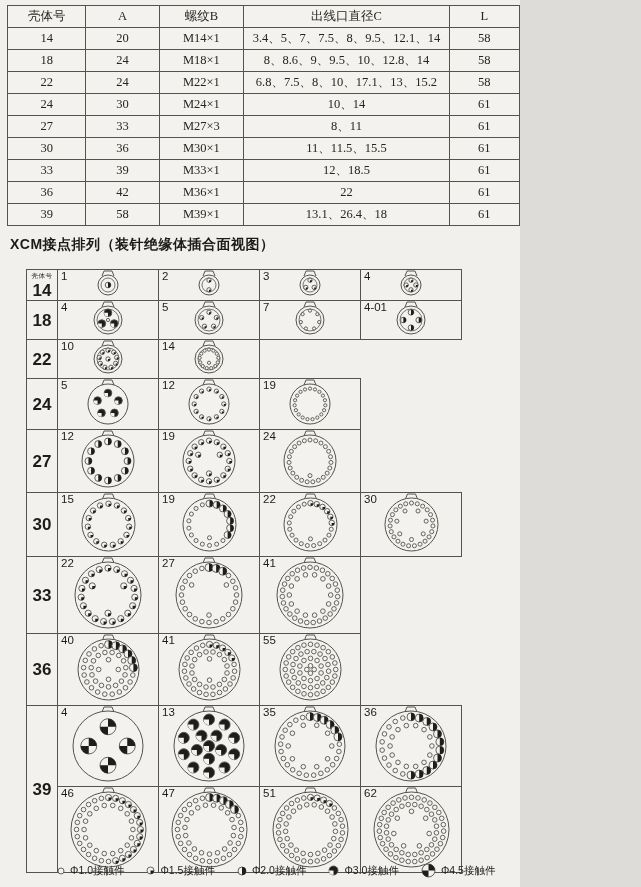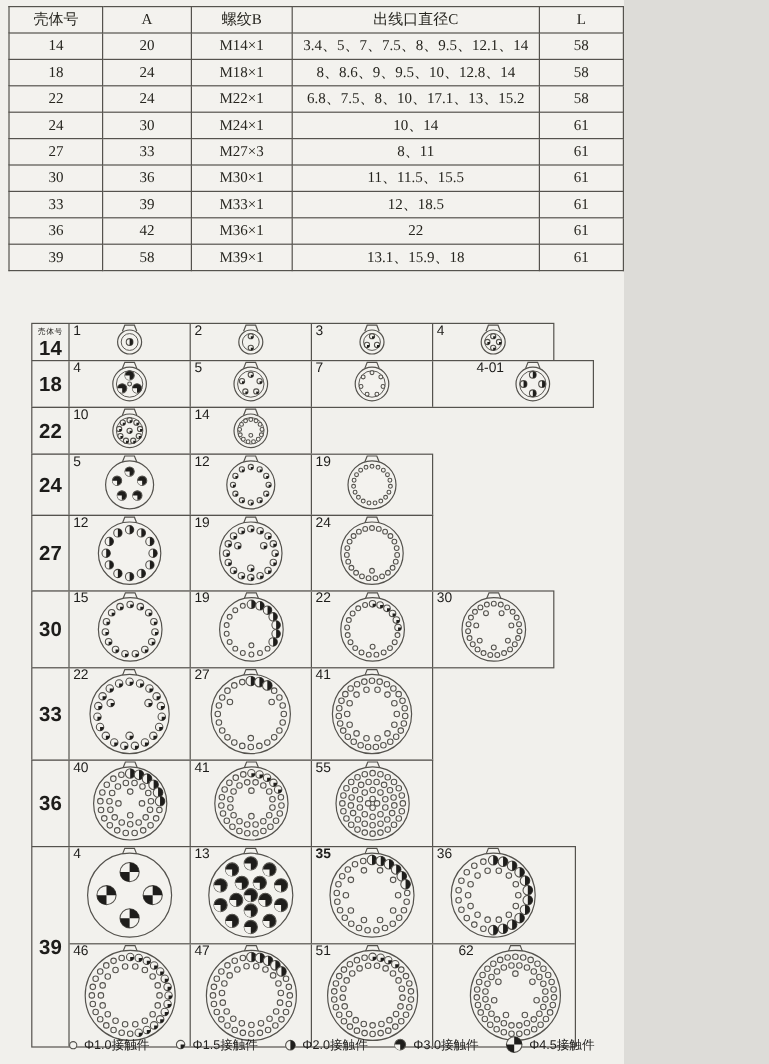--- a/index.html
+++ b/index.html
@@ -102,26 +102,27 @@
           <td class="c0">36</td>
           <td class="c1">42</td>
           <td class="c2">M36×1</td>
           <td class="c3">22</td>
           <td class="c4">61</td>
         </tr>
         <tr>
           <td class="c0">39</td>
           <td class="c1">58</td>
           <td class="c2">M39×1</td>
-          <td class="c3">13.1、15.9、18</td>
+          <td class="c3">13.1、26.4、18</td>
           <td class="c4">61</td>
         </tr>
       </tbody>
   </table>
 
+  <div class="sec-title">XCM接点排列（装针绝缘体插合面视图）</div>
 
   <div class="grid">
       <div class="g-row">
         <div class="g-shell" style="height: 30px;">
           <span class="tiny">壳体号</span>
           <span class="big">14</span>
         </div>
         <div class="g-cells">
           <div class="g-cell" style="height: 30px;">
             <span class="g-num">1</span>
@@ -223,21 +224,21 @@
               <circle cx="22" cy="20" r="11" fill="none" stroke="#55534e" stroke-width="0.8"></circle>
               <circle cx="22" cy="10.61" r="1.6099999999999999" fill="#f3f2ee" stroke="#55534e" stroke-width="0.9"></circle>
               <circle cx="29.3413976203748" cy="14.145430760546493" r="1.6099999999999999" fill="#f3f2ee" stroke="#55534e" stroke-width="0.9"></circle>
               <circle cx="31.154573095387324" cy="22.089471569849792" r="1.6099999999999999" fill="#f3f2ee" stroke="#55534e" stroke-width="0.9"></circle>
               <circle cx="26.074168310313873" cy="28.460097669603716" r="1.6099999999999999" fill="#f3f2ee" stroke="#55534e" stroke-width="0.9"></circle>
               <circle cx="17.925831689686127" cy="28.460097669603716" r="1.6099999999999999" fill="#f3f2ee" stroke="#55534e" stroke-width="0.9"></circle>
               <circle cx="12.845426904612676" cy="22.089471569849792" r="1.6099999999999999" fill="#f3f2ee" stroke="#55534e" stroke-width="0.9"></circle>
               <circle cx="14.658602379625199" cy="14.145430760546493" r="1.6099999999999999" fill="#f3f2ee" stroke="#55534e" stroke-width="0.9"></circle>
             </svg>
           </div>
-          <div class="g-cell" style="height: 38px; margin-left: 33px;">
+          <div class="g-cell" style="height: 38px;">
             <span class="g-num">4-01</span>
             <svg width="44" height="40">
               <path d="M 16 7 L 18 2 L 26 2 L 28 7" fill="#f3f2ee" stroke="#55534e" stroke-width="1"></path>
               <circle cx="22" cy="20" r="14" fill="#f3f2ee" stroke="#55534e" stroke-width="1"></circle>
               <circle cx="22" cy="20" r="11" fill="none" stroke="#55534e" stroke-width="0.8"></circle>
               <circle cx="22" cy="12.299999999999999" r="2.8" fill="#f3f2ee" stroke="#55534e" stroke-width="0.9"></circle>
               <path d="M 22 12.299999999999999 L 22 9.5 A 2.8 2.8 0 0 1 22 15.099999999999998 Z" fill="#1e1d1b"></path>
               <circle cx="29.700000000000003" cy="20" r="2.8" fill="#f3f2ee" stroke="#55534e" stroke-width="0.9"></circle>
               <path d="M 29.700000000000003 20 L 29.700000000000003 17.2 A 2.8 2.8 0 0 1 29.700000000000003 22.8 Z" fill="#1e1d1b"></path>
               <circle cx="22" cy="27.700000000000003" r="2.8" fill="#f3f2ee" stroke="#55534e" stroke-width="0.9"></circle>
@@ -1025,21 +1026,21 @@
                   <circle cx="43" cy="53.75" r="5.5" fill="#1e1d1b" stroke="#55534e" stroke-width="0.9"></circle>
                   <path d="M 43 53.75 L 43 59.25 A 5.5 5.5 0 0 1 37.5 53.75 Z" fill="#f3f2ee"></path>
                   <circle cx="30.87402941723679" cy="44.939966678280584" r="5.5" fill="#1e1d1b" stroke="#55534e" stroke-width="0.9"></circle>
                   <path d="M 30.87402941723679 44.939966678280584 L 30.87402941723679 50.439966678280584 A 5.5 5.5 0 0 1 25.37402941723679 44.939966678280584 Z" fill="#f3f2ee"></path>
                   <circle cx="35.505738033270966" cy="30.685033321719423" r="5.5" fill="#1e1d1b" stroke="#55534e" stroke-width="0.9"></circle>
                   <path d="M 35.505738033270966 30.685033321719423 L 35.505738033270966 36.18503332171942 A 5.5 5.5 0 0 1 30.005738033270966 30.685033321719423 Z" fill="#f3f2ee"></path>
                   <circle cx="43" cy="41" r="5.5" fill="#1e1d1b" stroke="#55534e" stroke-width="0.9"></circle>
                   <path d="M 43 41 L 43 46.5 A 5.5 5.5 0 0 1 37.5 41 Z" fill="#f3f2ee"></path>
                 </svg>
               </div>
-              <div class="g-cell" style="height: 80px; font-weight: bold;">
+              <div class="g-cell" style="height: 80px;">
                 <span class="g-num">35</span>
                 <svg width="86" height="82">
                   <path d="M 37 7 L 39 2 L 47 2 L 49 7" fill="#f3f2ee" stroke="#55534e" stroke-width="1"></path>
                   <circle cx="43" cy="41" r="35" fill="#f3f2ee" stroke="#55534e" stroke-width="1"></circle>
                   <circle cx="43" cy="11.591428571428573" r="4" fill="#f3f2ee" stroke="#55534e" stroke-width="0.9"></circle>
                   <path d="M 43 11.591428571428573 L 43 7.5914285714285725 A 4 4 0 0 1 43 15.591428571428573 Z" fill="#1e1d1b"></path>
                   <circle cx="50.313614310251" cy="12.515352921437145" r="4" fill="#f3f2ee" stroke="#55534e" stroke-width="0.9"></circle>
                   <path d="M 50.313614310251 12.515352921437145 L 50.313614310251 8.515352921437145 A 4 4 0 0 1 50.313614310251 16.515352921437145 Z" fill="#1e1d1b"></path>
                   <circle cx="57.16768733579701" cy="15.229072406595751" r="4" fill="#f3f2ee" stroke="#55534e" stroke-width="0.9"></circle>
                   <path d="M 57.16768733579701 15.229072406595751 L 57.16768733579701 11.229072406595751 A 4 4 0 0 1 57.16768733579701 19.22907240659575 Z" fill="#1e1d1b"></path>
@@ -1320,21 +1321,21 @@
                   <circle cx="25.97337547463425" cy="59.07196343367769" r="2.3" fill="#f3f2ee" stroke="#55534e" stroke-width="0.9"></circle>
                   <circle cx="22.250971816949896" cy="52.62457117228817" r="2.3" fill="#f3f2ee" stroke="#55534e" stroke-width="0.9"></circle>
                   <circle cx="20.594346340009242" cy="45.36642071971978" r="2.3" fill="#f3f2ee" stroke="#55534e" stroke-width="0.9"></circle>
                   <circle cx="21.15069748741964" cy="37.942430595551855" r="2.3" fill="#f3f2ee" stroke="#55534e" stroke-width="0.9"></circle>
                   <circle cx="23.870591018226882" cy="31.012254901960777" r="2.3" fill="#f3f2ee" stroke="#55534e" stroke-width="0.9"></circle>
                   <circle cx="28.512352456162564" cy="25.191670161897232" r="2.3" fill="#f3f2ee" stroke="#55534e" stroke-width="0.9"></circle>
                   <circle cx="34.66354092743155" cy="20.997860872731252" r="2.3" fill="#f3f2ee" stroke="#55534e" stroke-width="0.9"></circle>
                   <circle cx="41.777596342315626" cy="18.803465394034163" r="2.3" fill="#f3f2ee" stroke="#55534e" stroke-width="0.9"></circle>
                 </svg>
               </div>
-              <div class="g-cell" style="height: 85px; margin-left: 18px;">
+              <div class="g-cell" style="height: 85px;">
                 <span class="g-num">62</span>
                 <svg width="91" height="87">
                   <path d="M 39.5 7 L 41.5 2 L 49.5 2 L 51.5 7" fill="#f3f2ee" stroke="#55534e" stroke-width="1"></path>
                   <circle cx="45.5" cy="43.5" r="37.5" fill="#f3f2ee" stroke="#55534e" stroke-width="1"></circle>
                   <circle cx="45.5" cy="11.299999999999997" r="2.3" fill="#f3f2ee" stroke="#55534e" stroke-width="0.9"></circle>
                   <circle cx="51.98181234685486" cy="11.959135891669675" r="2.3" fill="#f3f2ee" stroke="#55534e" stroke-width="0.9"></circle>
                   <circle cx="58.19825853464886" cy="13.909558465828571" r="2.3" fill="#f3f2ee" stroke="#55534e" stroke-width="0.9"></circle>
                   <circle cx="63.894836526052316" cy="17.0714171931257" r="2.3" fill="#f3f2ee" stroke="#55534e" stroke-width="0.9"></circle>
                   <circle cx="68.83832774877766" cy="21.31526520576289" r="2.3" fill="#f3f2ee" stroke="#55534e" stroke-width="0.9"></circle>
                   <circle cx="72.82634509133098" cy="26.46735886747181" r="2.3" fill="#f3f2ee" stroke="#55534e" stroke-width="0.9"></circle>

